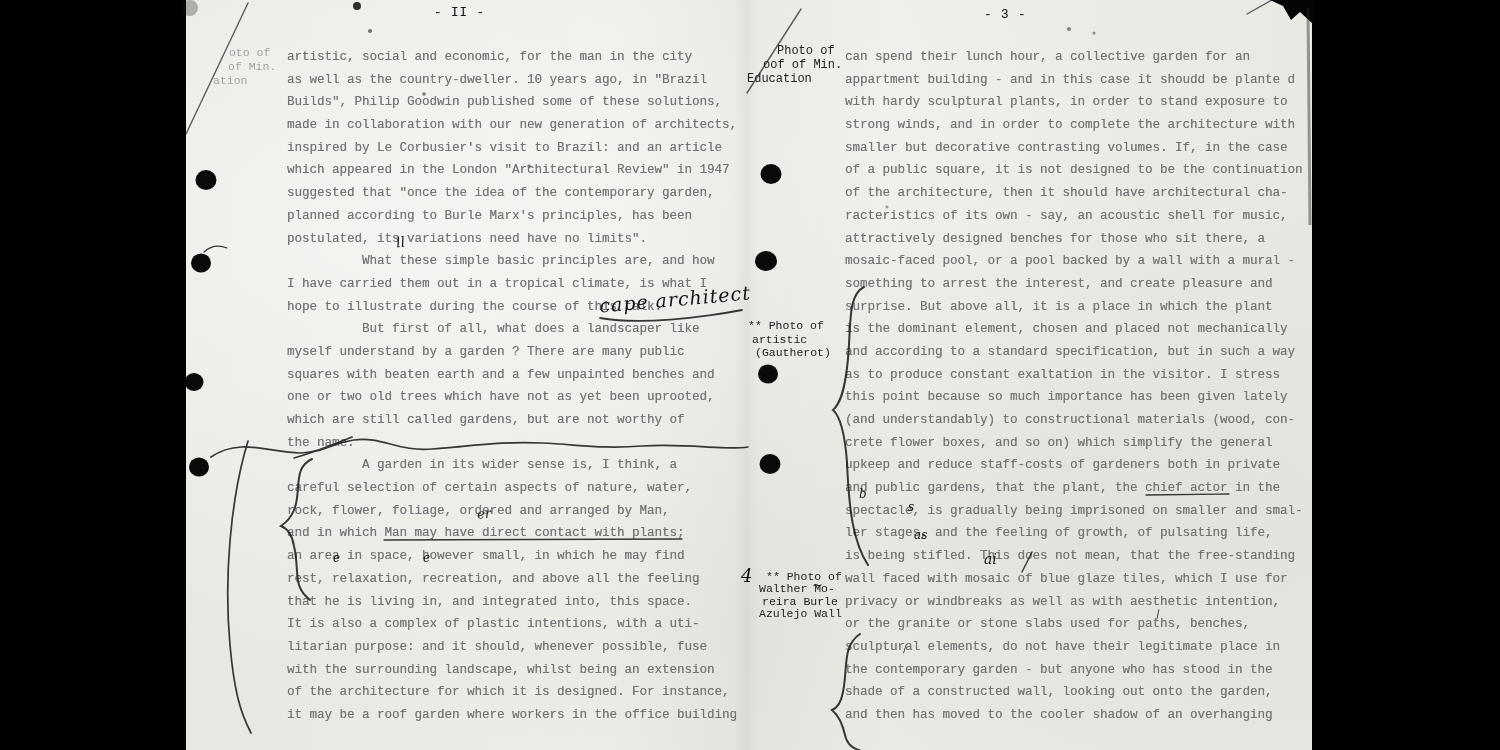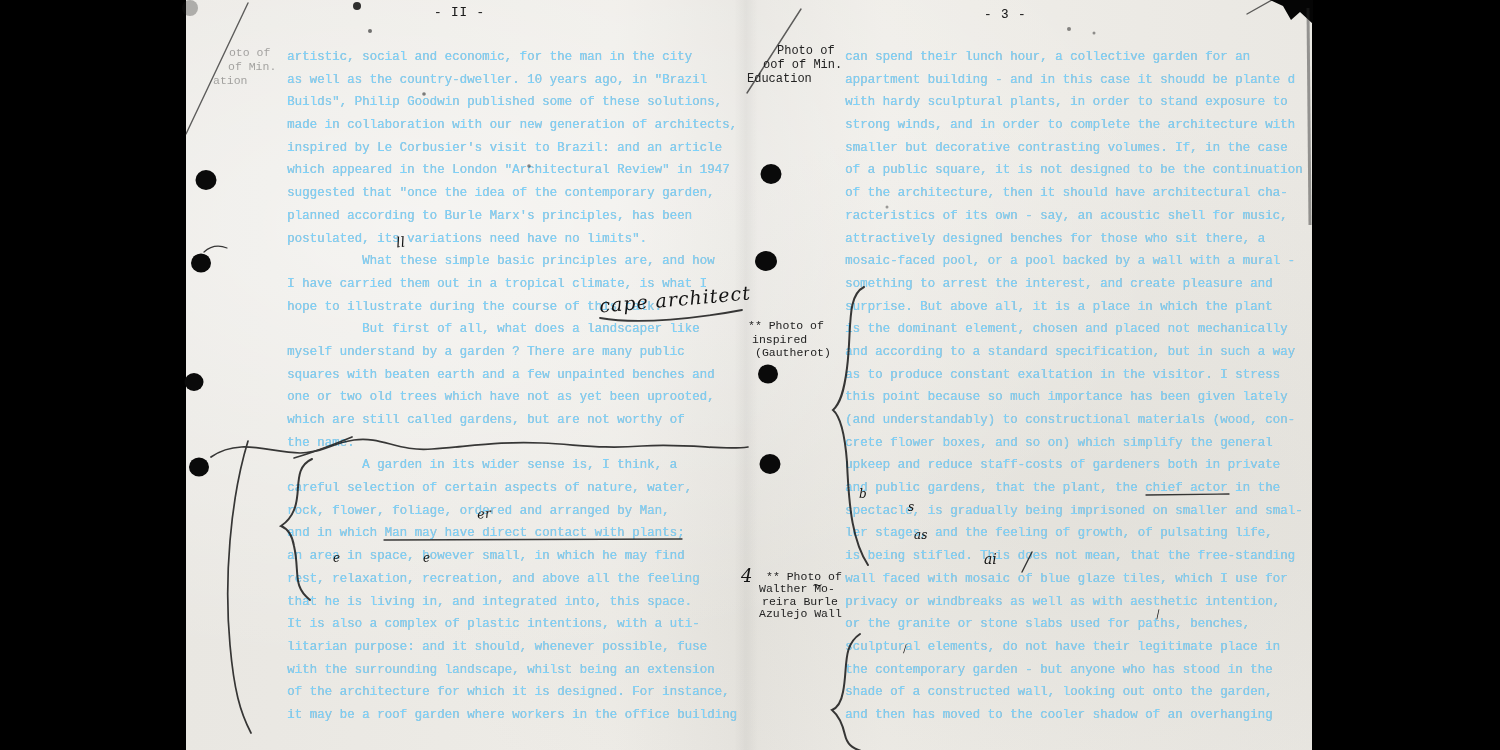--- a/index.html
+++ b/index.html
@@ -4,21 +4,21 @@
 <style>
   html,body{margin:0;padding:0;background:#000;width:1500px;height:750px;overflow:hidden;}
   .stage{position:relative;width:1500px;height:750px;background:#000;font-family:"Liberation Mono",monospace;}
   .paper{position:absolute;left:186px;top:0;width:1126px;height:750px;
          background:
            radial-gradient(ellipse at 20% 30%, rgba(255,255,255,0.5), rgba(255,255,255,0) 60%),
            radial-gradient(ellipse at 80% 70%, rgba(210,208,200,0.35), rgba(210,208,200,0) 55%),
            linear-gradient(90deg,#e9e7e2 0%,#eeece7 38%,#e6e4df 50%,#efede8 62%,#eae8e3 100%);}
   .paper::before{content:"";position:absolute;left:548px;top:0;width:24px;height:100%;
          background:linear-gradient(90deg,rgba(0,0,0,0) 0%,rgba(0,0,0,0.04) 50%,rgba(0,0,0,0) 100%);}
-  .txtcol{position:absolute;top:46px;color:#7dd3fc;font-size:12.5px;line-height:22.7px;
+  .txtcol{position:absolute;top:46px;color:#737373;font-size:12.5px;line-height:22.7px;
           white-space:pre;text-shadow:0.3px 0.3px 0 rgba(25,25,25,0.35);}
   .tline{height:22.7px;}
   #left-col{left:287px;}
   #right-col{left:845px;}
   .pagenum{position:absolute;color:#1c1c1c;font-size:12.5px;letter-spacing:1px;
            text-shadow:0.3px 0.3px 0 rgba(25,25,25,0.35);}
   #pagenum-left{left:434px;top:6px;}
   #pagenum-right{left:984px;top:8px;}
   .mnote{position:absolute;color:#222;font-size:11.5px;line-height:13.8px;white-space:pre;}
   #mnote-left{left:213px;top:46px;opacity:0.38;filter:blur(0.4px);}
@@ -58,21 +58,21 @@
   <div class="paper"></div>
 
   <div class="pagenum" id="pagenum-left">- II -</div>
   <div class="pagenum" id="pagenum-right">- 3 -</div>
 
   <div class="txtcol" id="left-col"><div class="tline">artistic, social and economic, for the man in the city</div><div class="tline">as well as the country-dweller. 10 years ago, in "Brazil</div><div class="tline">Builds", Philip Goodwin published some of these solutions,</div><div class="tline">made in collaboration with our new generation of architects,</div><div class="tline">inspired by Le Corbusier's visit to Brazil: and an article</div><div class="tline">which appeared in the London "Architectural Review" in 1947</div><div class="tline">suggested that "once the idea of the contemporary garden,</div><div class="tline">planned according to Burle Marx's principles, has been</div><div class="tline">postulated, its variations need have no limits".</div><div class="tline">          What these simple basic principles are, and how</div><div class="tline">I have carried them out in a tropical climate, is what I</div><div class="tline">hope to illustrate during the course of this talk.</div><div class="tline">          But first of all, what does a landscaper like</div><div class="tline">myself understand by a garden ? There are many public</div><div class="tline">squares with beaten earth and a few unpainted benches and</div><div class="tline">one or two old trees which have not as yet been uprooted,</div><div class="tline">which are still called gardens, but are not worthy of</div><div class="tline">the name.</div><div class="tline">          A garden in its wider sense is, I think, a</div><div class="tline">careful selection of certain aspects of nature, water,</div><div class="tline">rock, flower, foliage, ordered and arranged by Man,</div><div class="tline">and in which Man may have direct contact with plants;</div><div class="tline">an area in space, however small, in which he may find</div><div class="tline">rest, relaxation, recreation, and above all the feeling</div><div class="tline">that he is living in, and integrated into, this space.</div><div class="tline">It is also a complex of plastic intentions, with a uti-</div><div class="tline">litarian purpose: and it should, whenever possible, fuse</div><div class="tline">with the surrounding landscape, whilst being an extension</div><div class="tline">of the architecture for which it is designed. For instance,</div><div class="tline">it may be a roof garden where workers in the office building</div></div>
   <div class="txtcol" id="right-col"><div class="tline">can spend their lunch hour, a collective garden for an</div><div class="tline">appartment building - and in this case it shoudd be plante d</div><div class="tline">with hardy sculptural plants, in order to stand exposure to</div><div class="tline">strong winds, and in order to complete the architecture with</div><div class="tline">smaller but decorative contrasting volumes. If, in the case</div><div class="tline">of a public square, it is not designed to be the continuation</div><div class="tline">of the architecture, then it should have architectural cha-</div><div class="tline">racteristics of its own - say, an acoustic shell for music,</div><div class="tline">attractively designed benches for those who sit there, a</div><div class="tline">mosaic-faced pool, or a pool backed by a wall with a mural -</div><div class="tline">something to arrest the interest, and create pleasure and</div><div class="tline">surprise. But above all, it is a place in which the plant</div><div class="tline">is the dominant element, chosen and placed not mechanically</div><div class="tline">and according to a standard specification, but in such a way</div><div class="tline">as to produce constant exaltation in the visitor. I stress</div><div class="tline">this point because so much importance has been given lately</div><div class="tline">(and understandably) to constructional materials (wood, con-</div><div class="tline">crete flower boxes, and so on) which simplify the general</div><div class="tline">upkeep and reduce staff-costs of gardeners both in private</div><div class="tline">and public gardens, that the plant, the chief actor in the</div><div class="tline">spectacle, is gradually being imprisoned on smaller and smal-</div><div class="tline">ler stages, and the feeling of growth, of pulsating life,</div><div class="tline">is being stifled. This does not mean, that the free-standing</div><div class="tline">wall faced with mosaic of blue glaze tiles, which I use for</div><div class="tline">privacy or windbreaks as well as with aesthetic intention,</div><div class="tline">or the granite or stone slabs used for paths, benches,</div><div class="tline">sculptural elements, do not have their legitimate place in</div><div class="tline">the contemporary garden - but anyone who has stood in the</div><div class="tline">shade of a constructed wall, looking out onto the garden,</div><div class="tline">and then has moved to the cooler shadow of an overhanging</div></div>
 
   <div class="mnote" id="mnote-left"><div class="note-line">oto of</div><div class="note-line">of Min.</div><div class="note-line">ation</div></div>
   <div class="mnote" id="mnote-r1"><div class="note-line">Photo of</div><div class="note-line">oof of Min.</div><div class="note-line">Education</div></div>
-  <div class="mnote" id="mnote-r2"><div class="note-line">** Photo of</div><div class="note-line">inspired</div><div class="note-line">(Gautherot)</div></div>
+  <div class="mnote" id="mnote-r2"><div class="note-line">** Photo of</div><div class="note-line">artistic</div><div class="note-line">(Gautherot)</div></div>
   <div class="mnote" id="mnote-r3"><div class="note-line">** Photo of</div><div class="note-line">Walther Mo-</div><div class="note-line">reira Burle</div><div class="note-line">Azulejo Wall</div></div>
 
   <span class="hw" id="hw-these">ll</span>
   <span class="hw" id="hw-cape">cape architect</span>
   <span class="hw" id="hw-er">er</span>
   <span class="hw" id="hw-e1">e</span>
   <span class="hw" id="hw-e2">e</span>
   <span class="hw" id="hw-b">b</span>
   <span class="hw" id="hw-s">s</span>
   <span class="hw" id="hw-as">as</span>

